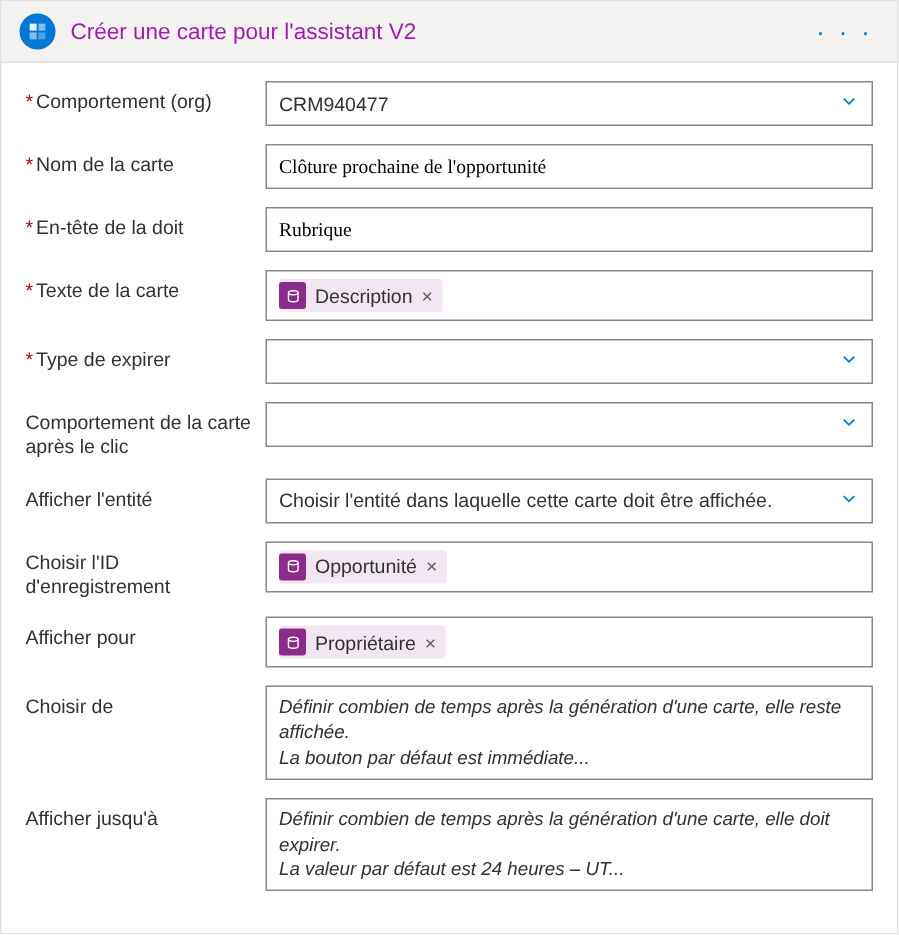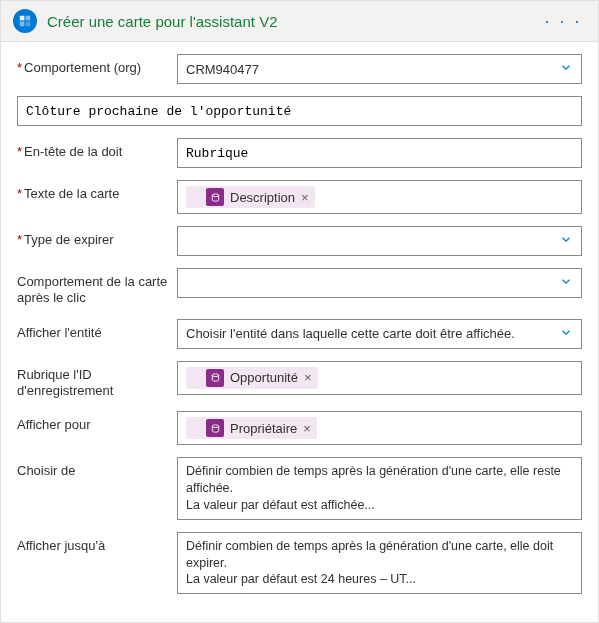--- a/index.html
+++ b/index.html
@@ -25,21 +25,21 @@
     background: #0078d4;
     border-radius: 50%;
     display: flex; align-items: center; justify-content: center;
     margin-right: 10px;
     flex: 0 0 24px;
   }
   .app-icon svg { width: 14px; height: 14px; }
   .header-title {
     flex: 1;
     font-size: 15px;
-    color: #15803d;
+    color: #a21caf;
   }
   .header-menu {
     color: #0078d4;
     font-size: 18px;
     letter-spacing: 2px;
     cursor: pointer;
     padding: 0 4px;
   }
   .body {
     padding: 12px 16px 16px 16px;
@@ -85,36 +85,36 @@
     top: 50%;
     transform: translateY(-50%);
     color: #0078d4;
     pointer-events: none;
   }
   .control.text input {
     border: none;
     outline: none;
     width: 100%;
     font-size: 13px;
-    font-family: Liberation Mono, monospace;
+    font-family: Liberation Serif, serif;
     background: transparent;
   }
   .control.multiline {
     font-size: 12.5px;
     line-height: 1.35;
     color: #323130;
     flex-wrap: wrap;
   }
-  .control.multiline span { display: block; width: 100%; }
+  .control.multiline span { display: block; width: 100%; font-style: italic; }
   .token {
     display: inline-flex;
     align-items: center;
     background: #f2e6f2;
     border-radius: 2px;
-    padding: 2px 6px 2px 20px;
+    padding: 2px 6px 2px 0;
     font-size: 13px;
   }
   .token-icon {
     width: 18px; height: 18px;
     background: #8b2c8b;
     border-radius: 2px;
     display: inline-flex;
     align-items: center; justify-content: center;
     margin-right: 6px;
   }
@@ -153,20 +153,21 @@
         <div class="control select">
           <span>CRM940477</span>
           <span class="chev"><svg viewBox="0 0 24 24">
                 <path d="M6 9l6 6 6-6" stroke="#0078d4" stroke-width="2" fill="none"></path>
               </svg></span>
         </div>
       </div>
     </div>
 
     <div class="row">
+      <div class="label-col"><span class="req">*</span><span>Nom de la carte</span></div>
       <div class="field-col">
         <div class="control text">
           <input type="text" value="Clôture prochaine de l'opportunité" style="">
         </div>
       </div>
     </div>
 
     <div class="row">
       <div class="label-col"><span class="req">*</span><span>En-tête de la doit</span></div>
       <div class="field-col">
@@ -223,21 +224,21 @@
         <div class="control select">
           <span>Choisir l'entité dans laquelle cette carte doit être affichée.</span>
           <span class="chev"><svg viewBox="0 0 24 24">
                 <path d="M6 9l6 6 6-6" stroke="#0078d4" stroke-width="2" fill="none"></path>
               </svg></span>
         </div>
       </div>
     </div>
 
     <div class="row">
-      <div class="label-col"><span>Rubrique l'ID d'enregistrement</span></div>
+      <div class="label-col"><span>Choisir l'ID d'enregistrement</span></div>
       <div class="field-col">
         <div class="control">
           <span class="token">
             <span class="token-icon">
                 <svg viewBox="0 0 24 24">
                   <ellipse cx="12" cy="7" rx="7" ry="3" fill="none" stroke="#fff" stroke-width="2"></ellipse>
                   <path d="M5 7v10c0 1.7 3.1 3 7 3s7-1.3 7-3V7" fill="none" stroke="#fff" stroke-width="2"></path>
                 </svg>
               </span>
             <span>Opportunité</span>
@@ -263,21 +264,21 @@
           </span>
         </div>
       </div>
     </div>
 
     <div class="row">
       <div class="label-col"><span>Choisir de</span></div>
       <div class="field-col">
         <div class="control multiline">
           <span>Définir combien de temps après la génération d'une carte, elle reste affichée.</span>
-          <span>La valeur par défaut est affichée...</span>
+          <span>La bouton par défaut est immédiate...</span>
         </div>
       </div>
     </div>
 
     <div class="row">
       <div class="label-col"><span>Afficher jusqu'à</span></div>
       <div class="field-col">
         <div class="control multiline">
           <span>Définir combien de temps après la génération d'une carte, elle doit expirer.</span>
           <span>La valeur par défaut est 24 heures – UT...</span>

